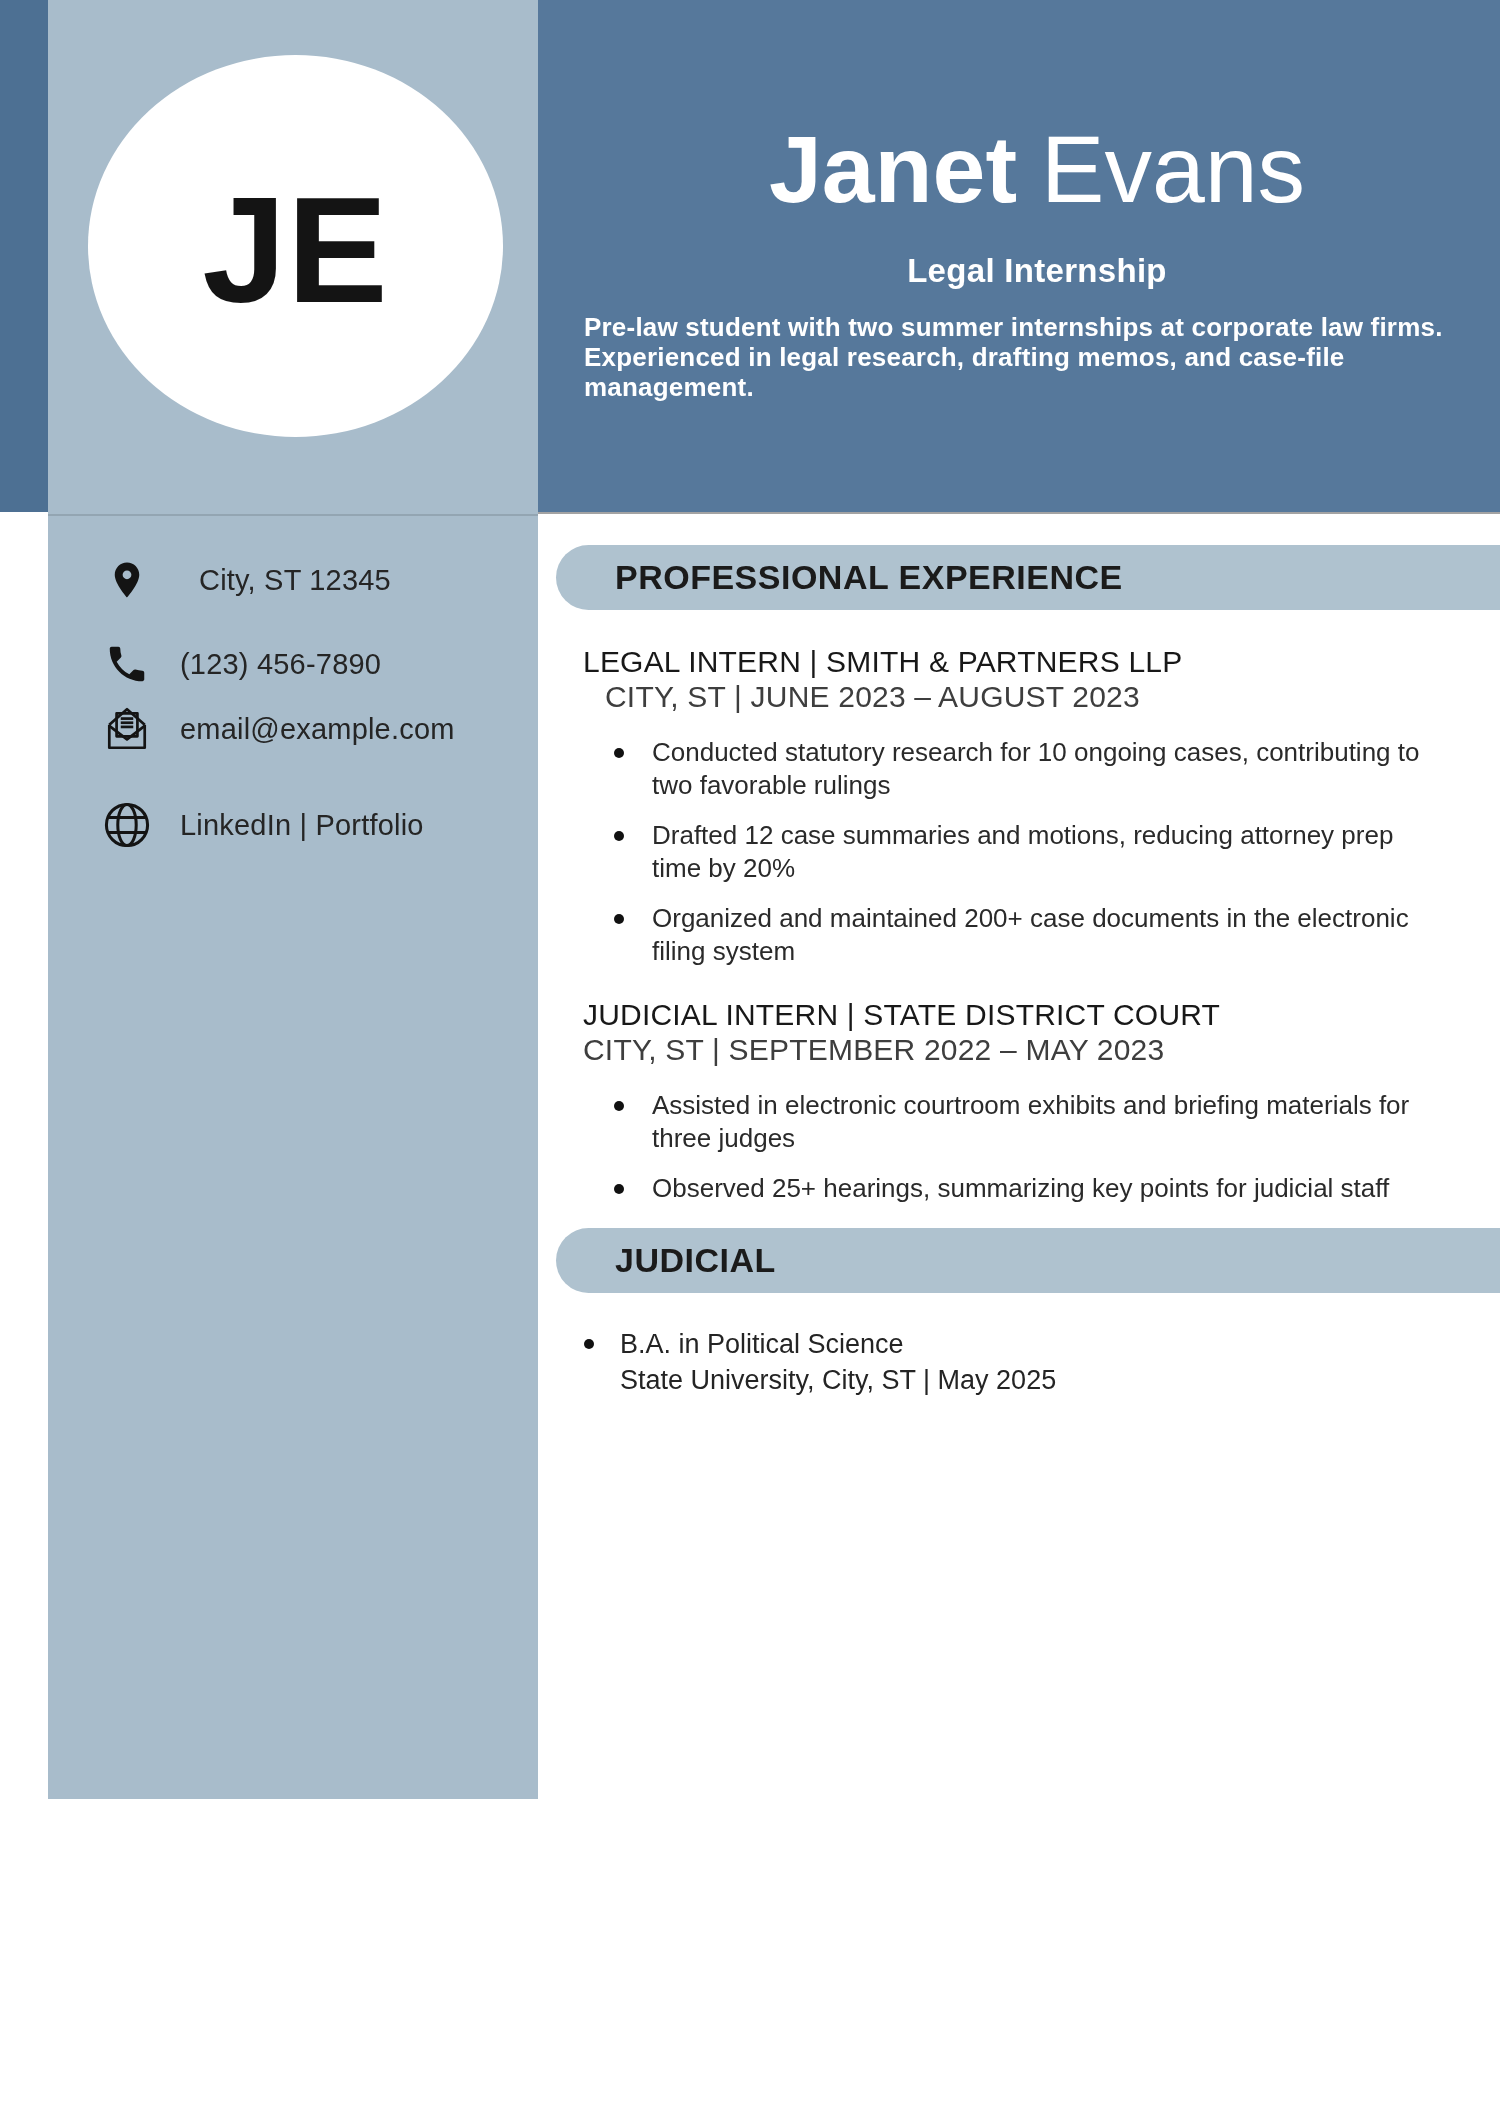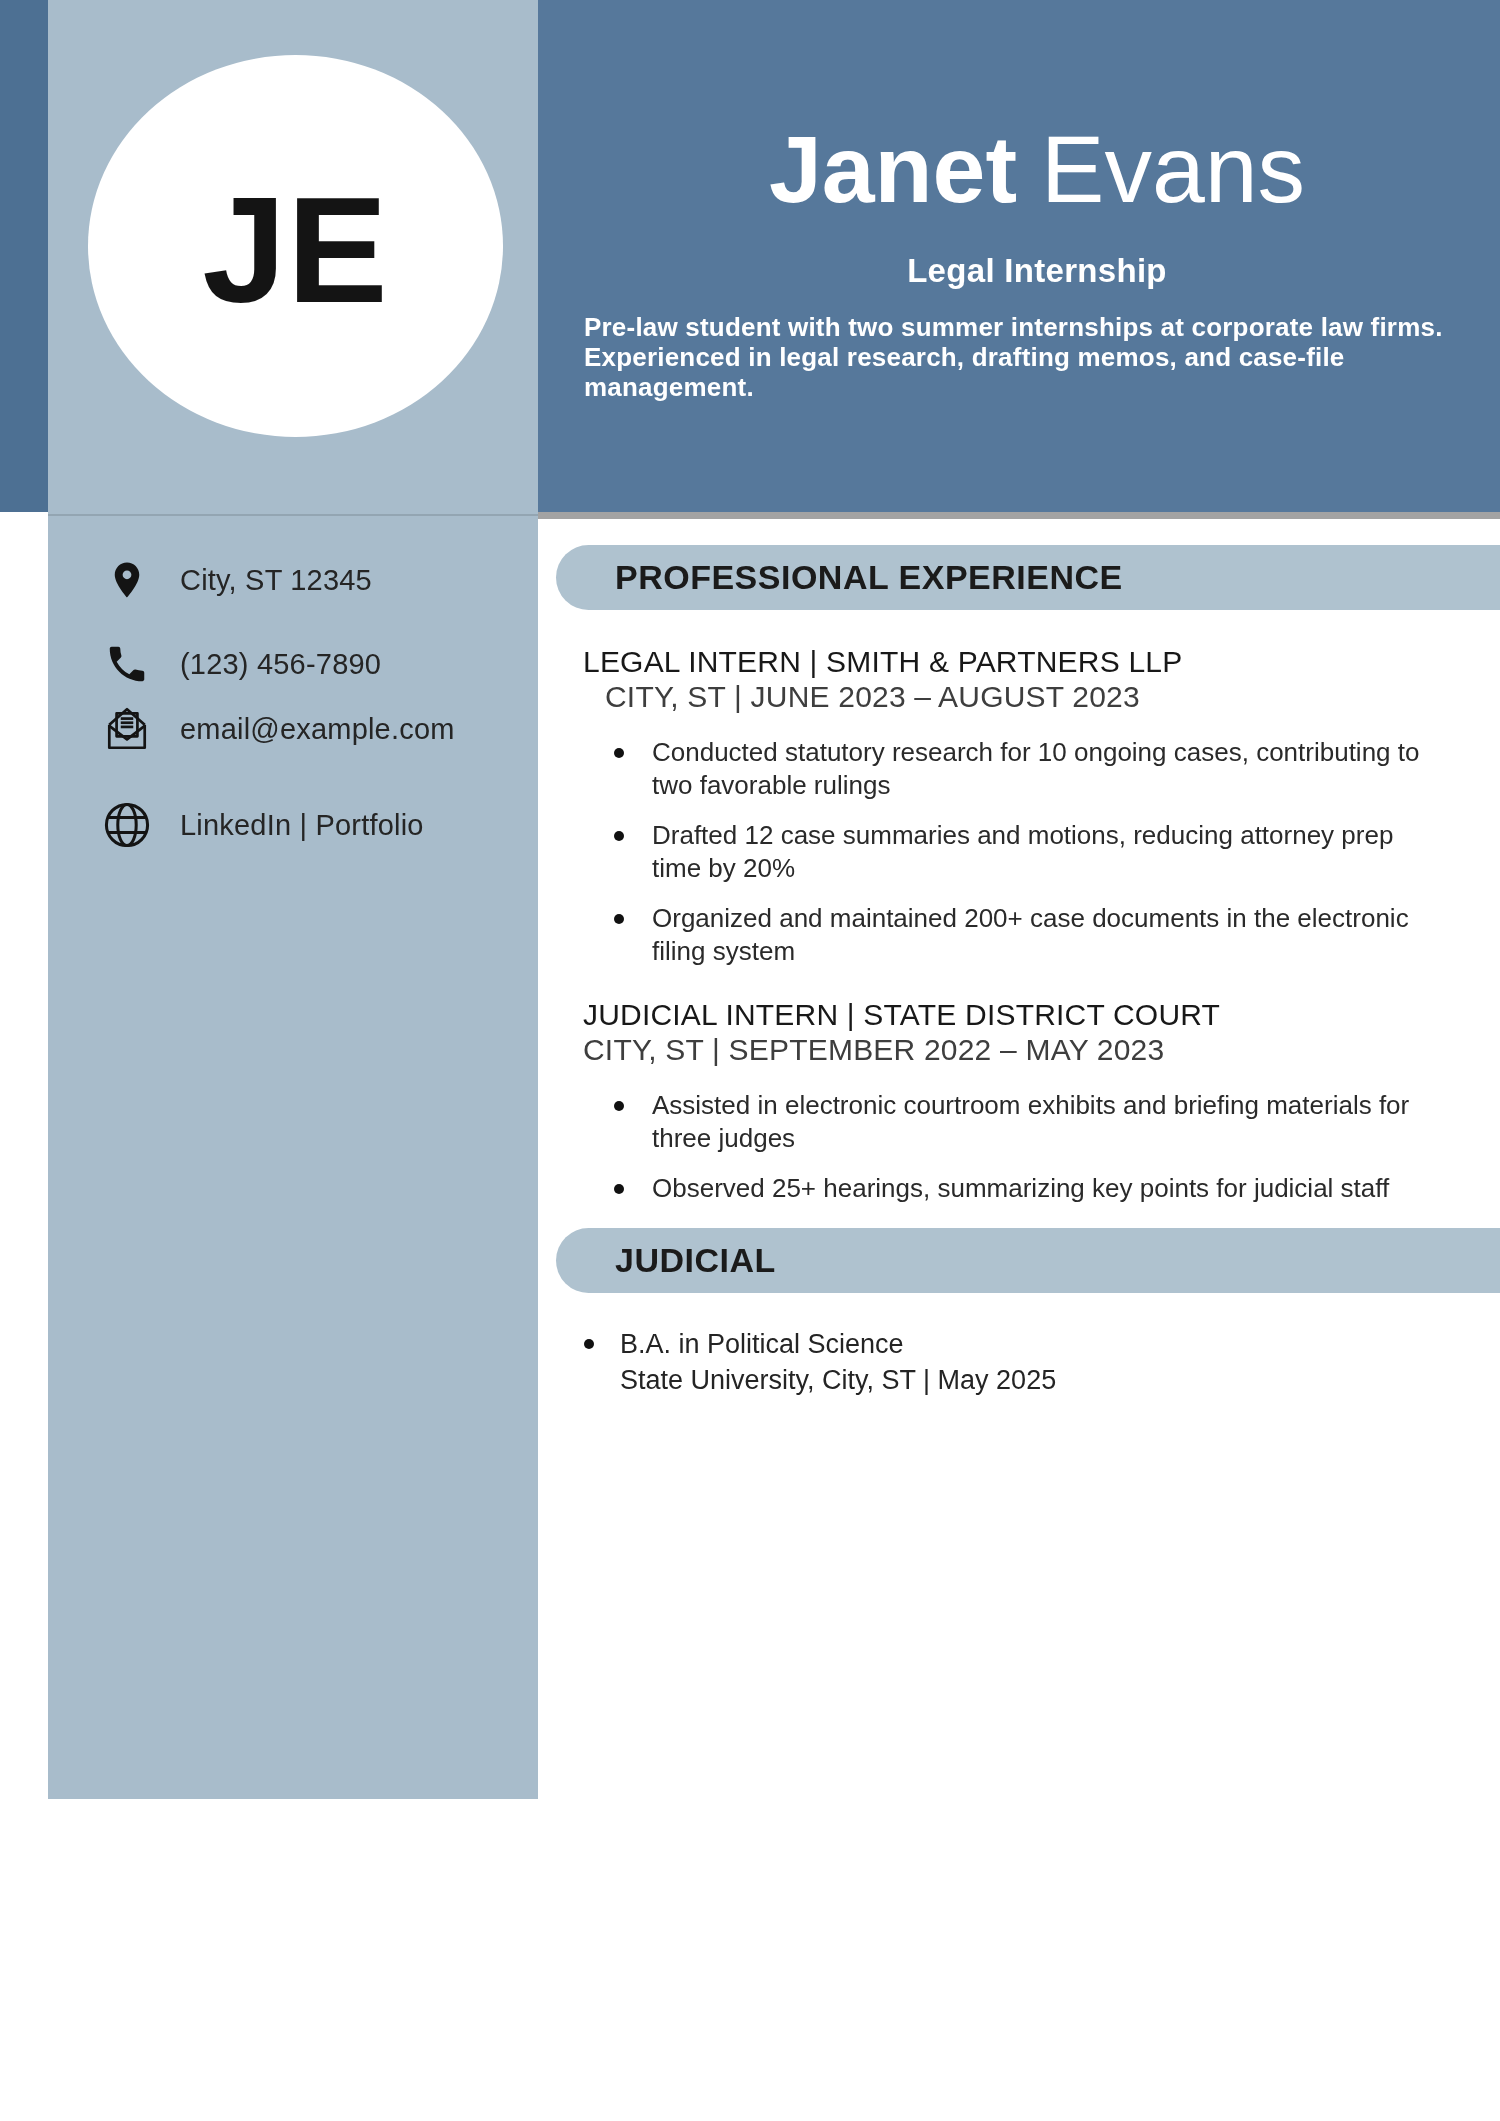--- a/index.html
+++ b/index.html
@@ -18,30 +18,30 @@
     position:absolute;left:88px;top:55px;width:415px;height:382px;
     background:#ffffff;border-radius:50%;
     display:flex;align-items:center;justify-content:center;
   }
   .avatar-initials{
     font-size:151px;font-weight:700;color:#141414;letter-spacing:1px;line-height:1;
     transform:translateY(3px);
   }
   .contact{position:absolute;left:98px;top:552px;width:430px;}
   .contact-row{position:absolute;left:0;height:56px;display:flex;align-items:center;}
-  .contact-row.r0{top:0;}
+  .contact-row.r0{top:0;gap:19px;}
   .contact-row.r1{top:84px;}
   .contact-row.r2{top:149px;}
   .contact-row.r3{top:245px;}
   .contact-icon{width:58px;height:56px;display:flex;align-items:center;justify-content:center;flex:0 0 58px;}
   .contact-text{margin-left:24px;font-size:29px;color:#252525;letter-spacing:0.2px;white-space:nowrap;}
   
   .header{
     position:absolute;left:538px;top:0;width:962px;height:512px;
-    background:#56789b;border-bottom:7px solid #a3a3a3;text-decoration:underline;
+    background:#56789b;border-bottom:2px solid #a3a3a3;text-decoration:underline;
   }
   .name{
     position:absolute;left:46px;right:10px;top:122px;
     text-align:center;color:#ffffff;font-size:95px;line-height:1;white-space:nowrap;
   }
   .name .first{font-weight:700;}
   .name .last{font-weight:400;margin-left:24px;}
   .role{
     position:absolute;left:46px;right:10px;top:252px;
     text-align:center;color:#ffffff;font-size:33px;font-weight:700;letter-spacing:0.3px;

